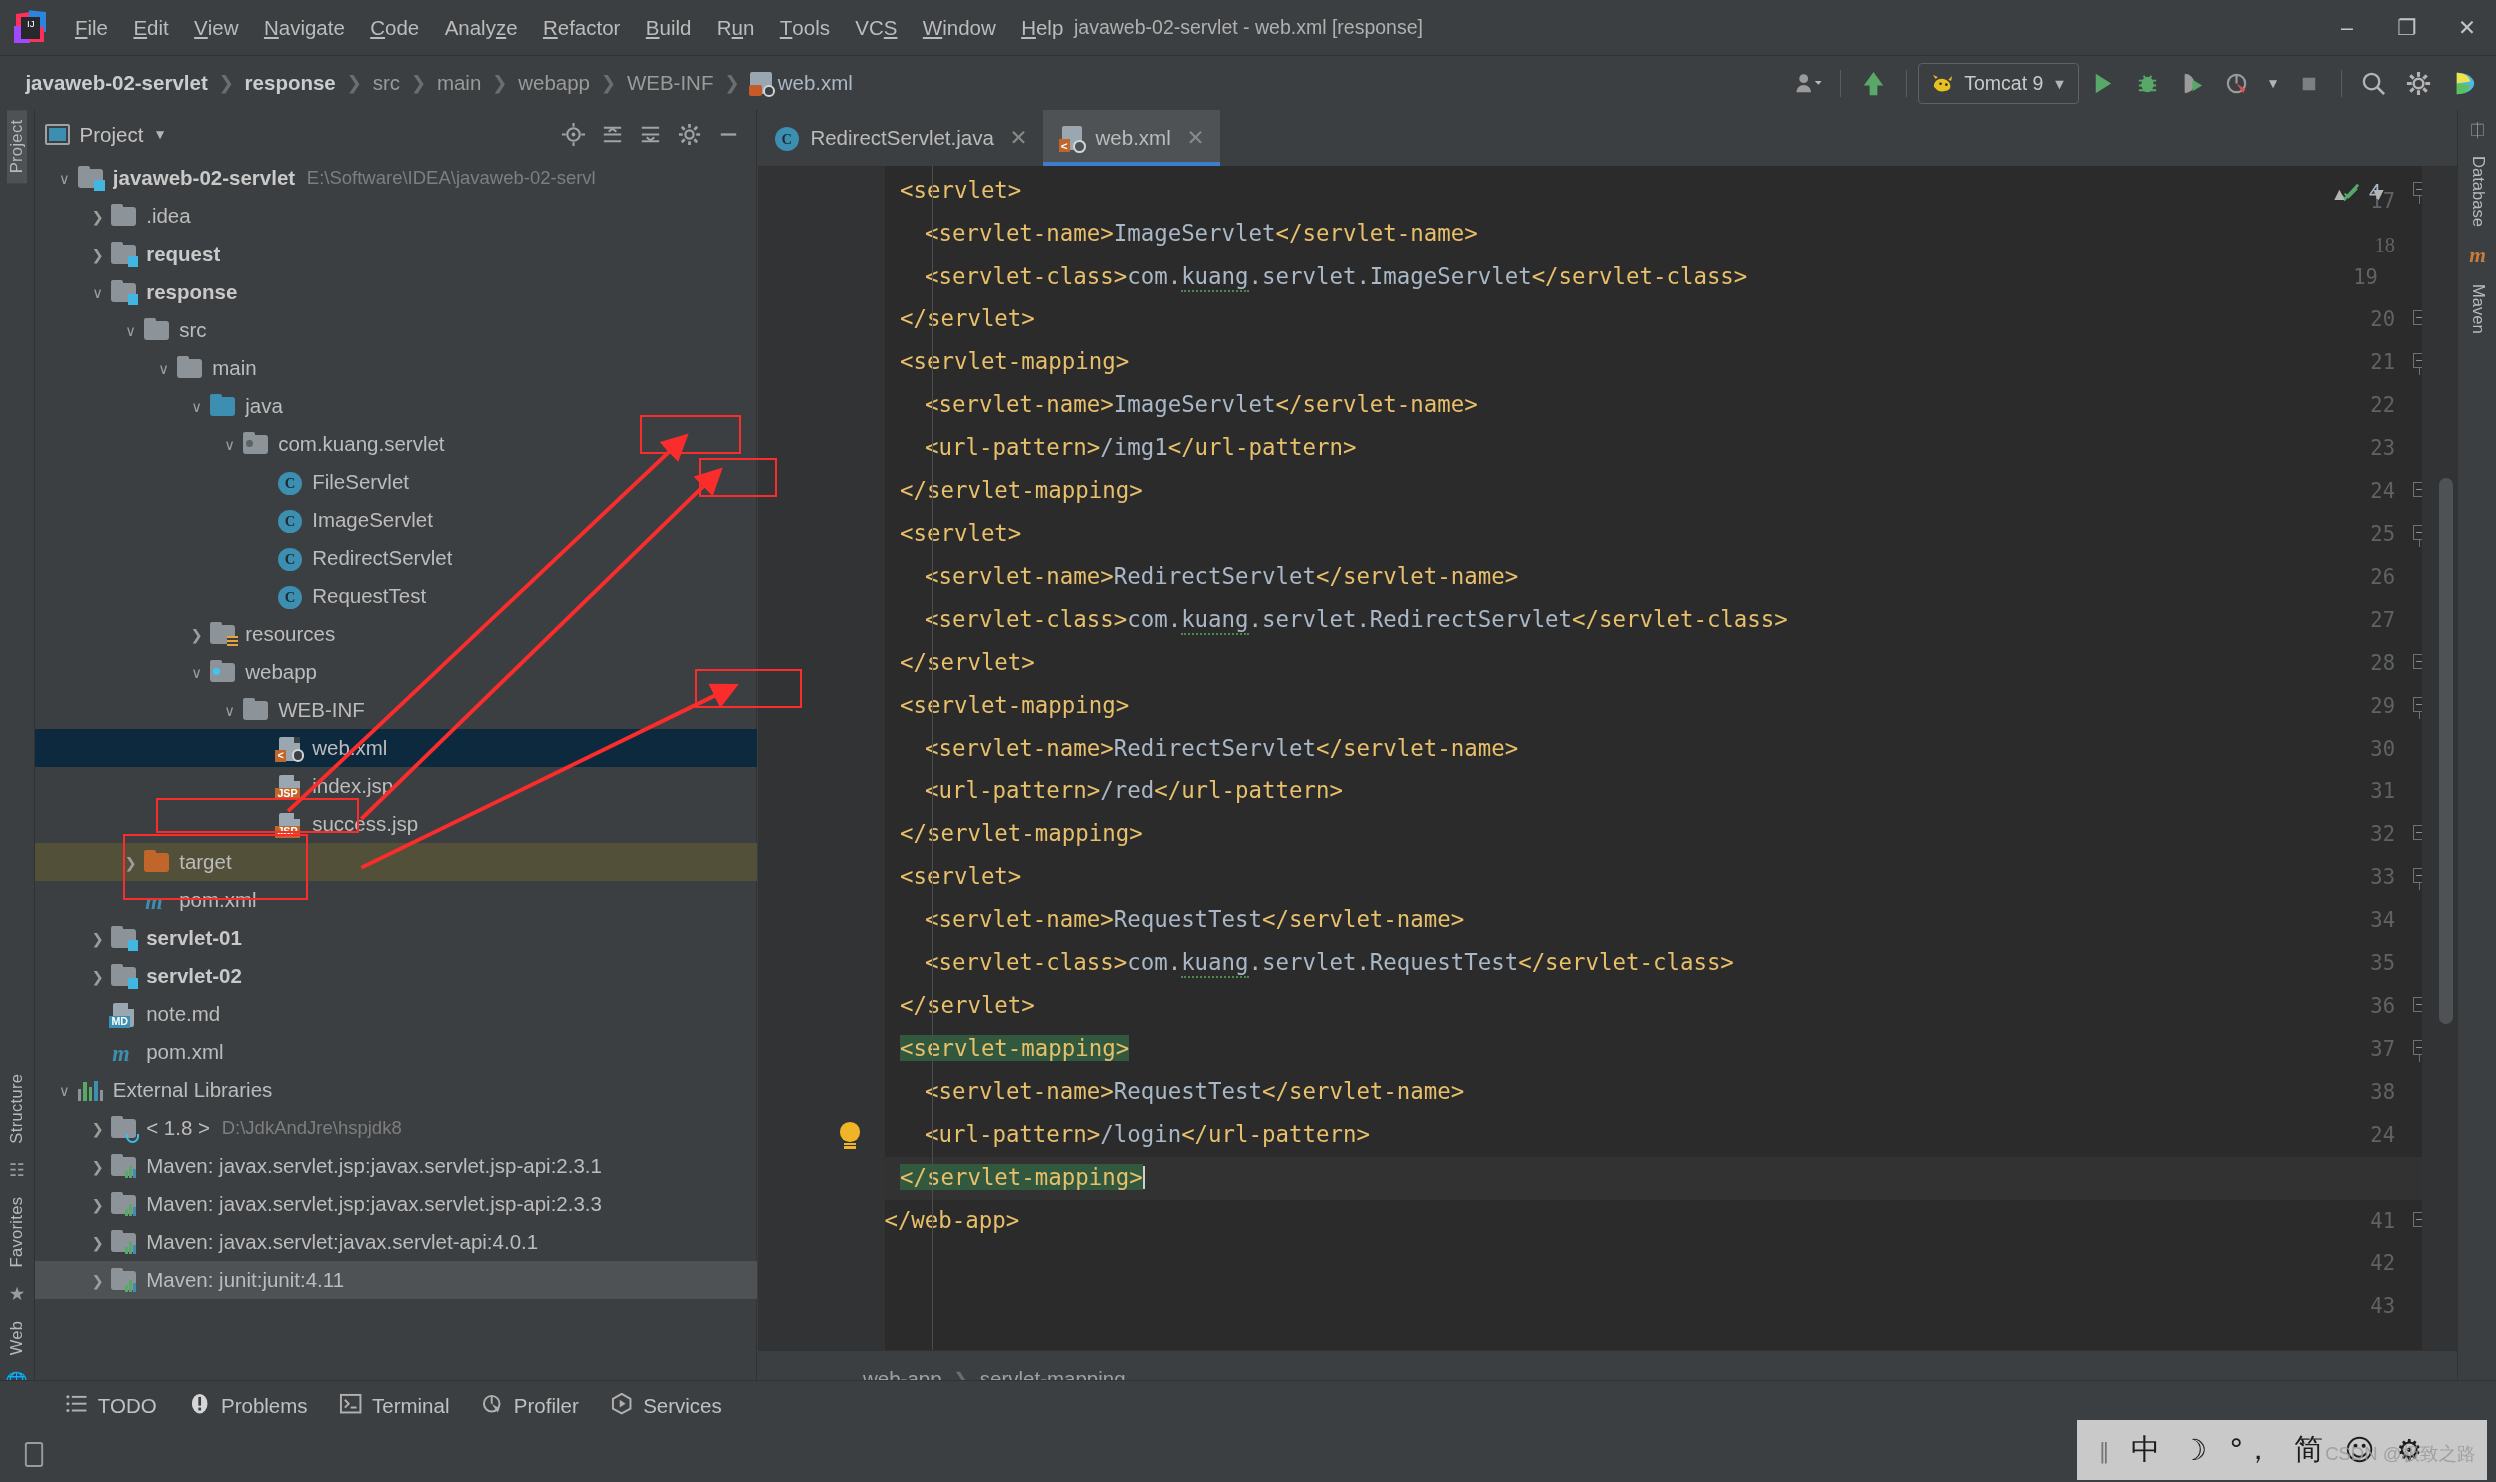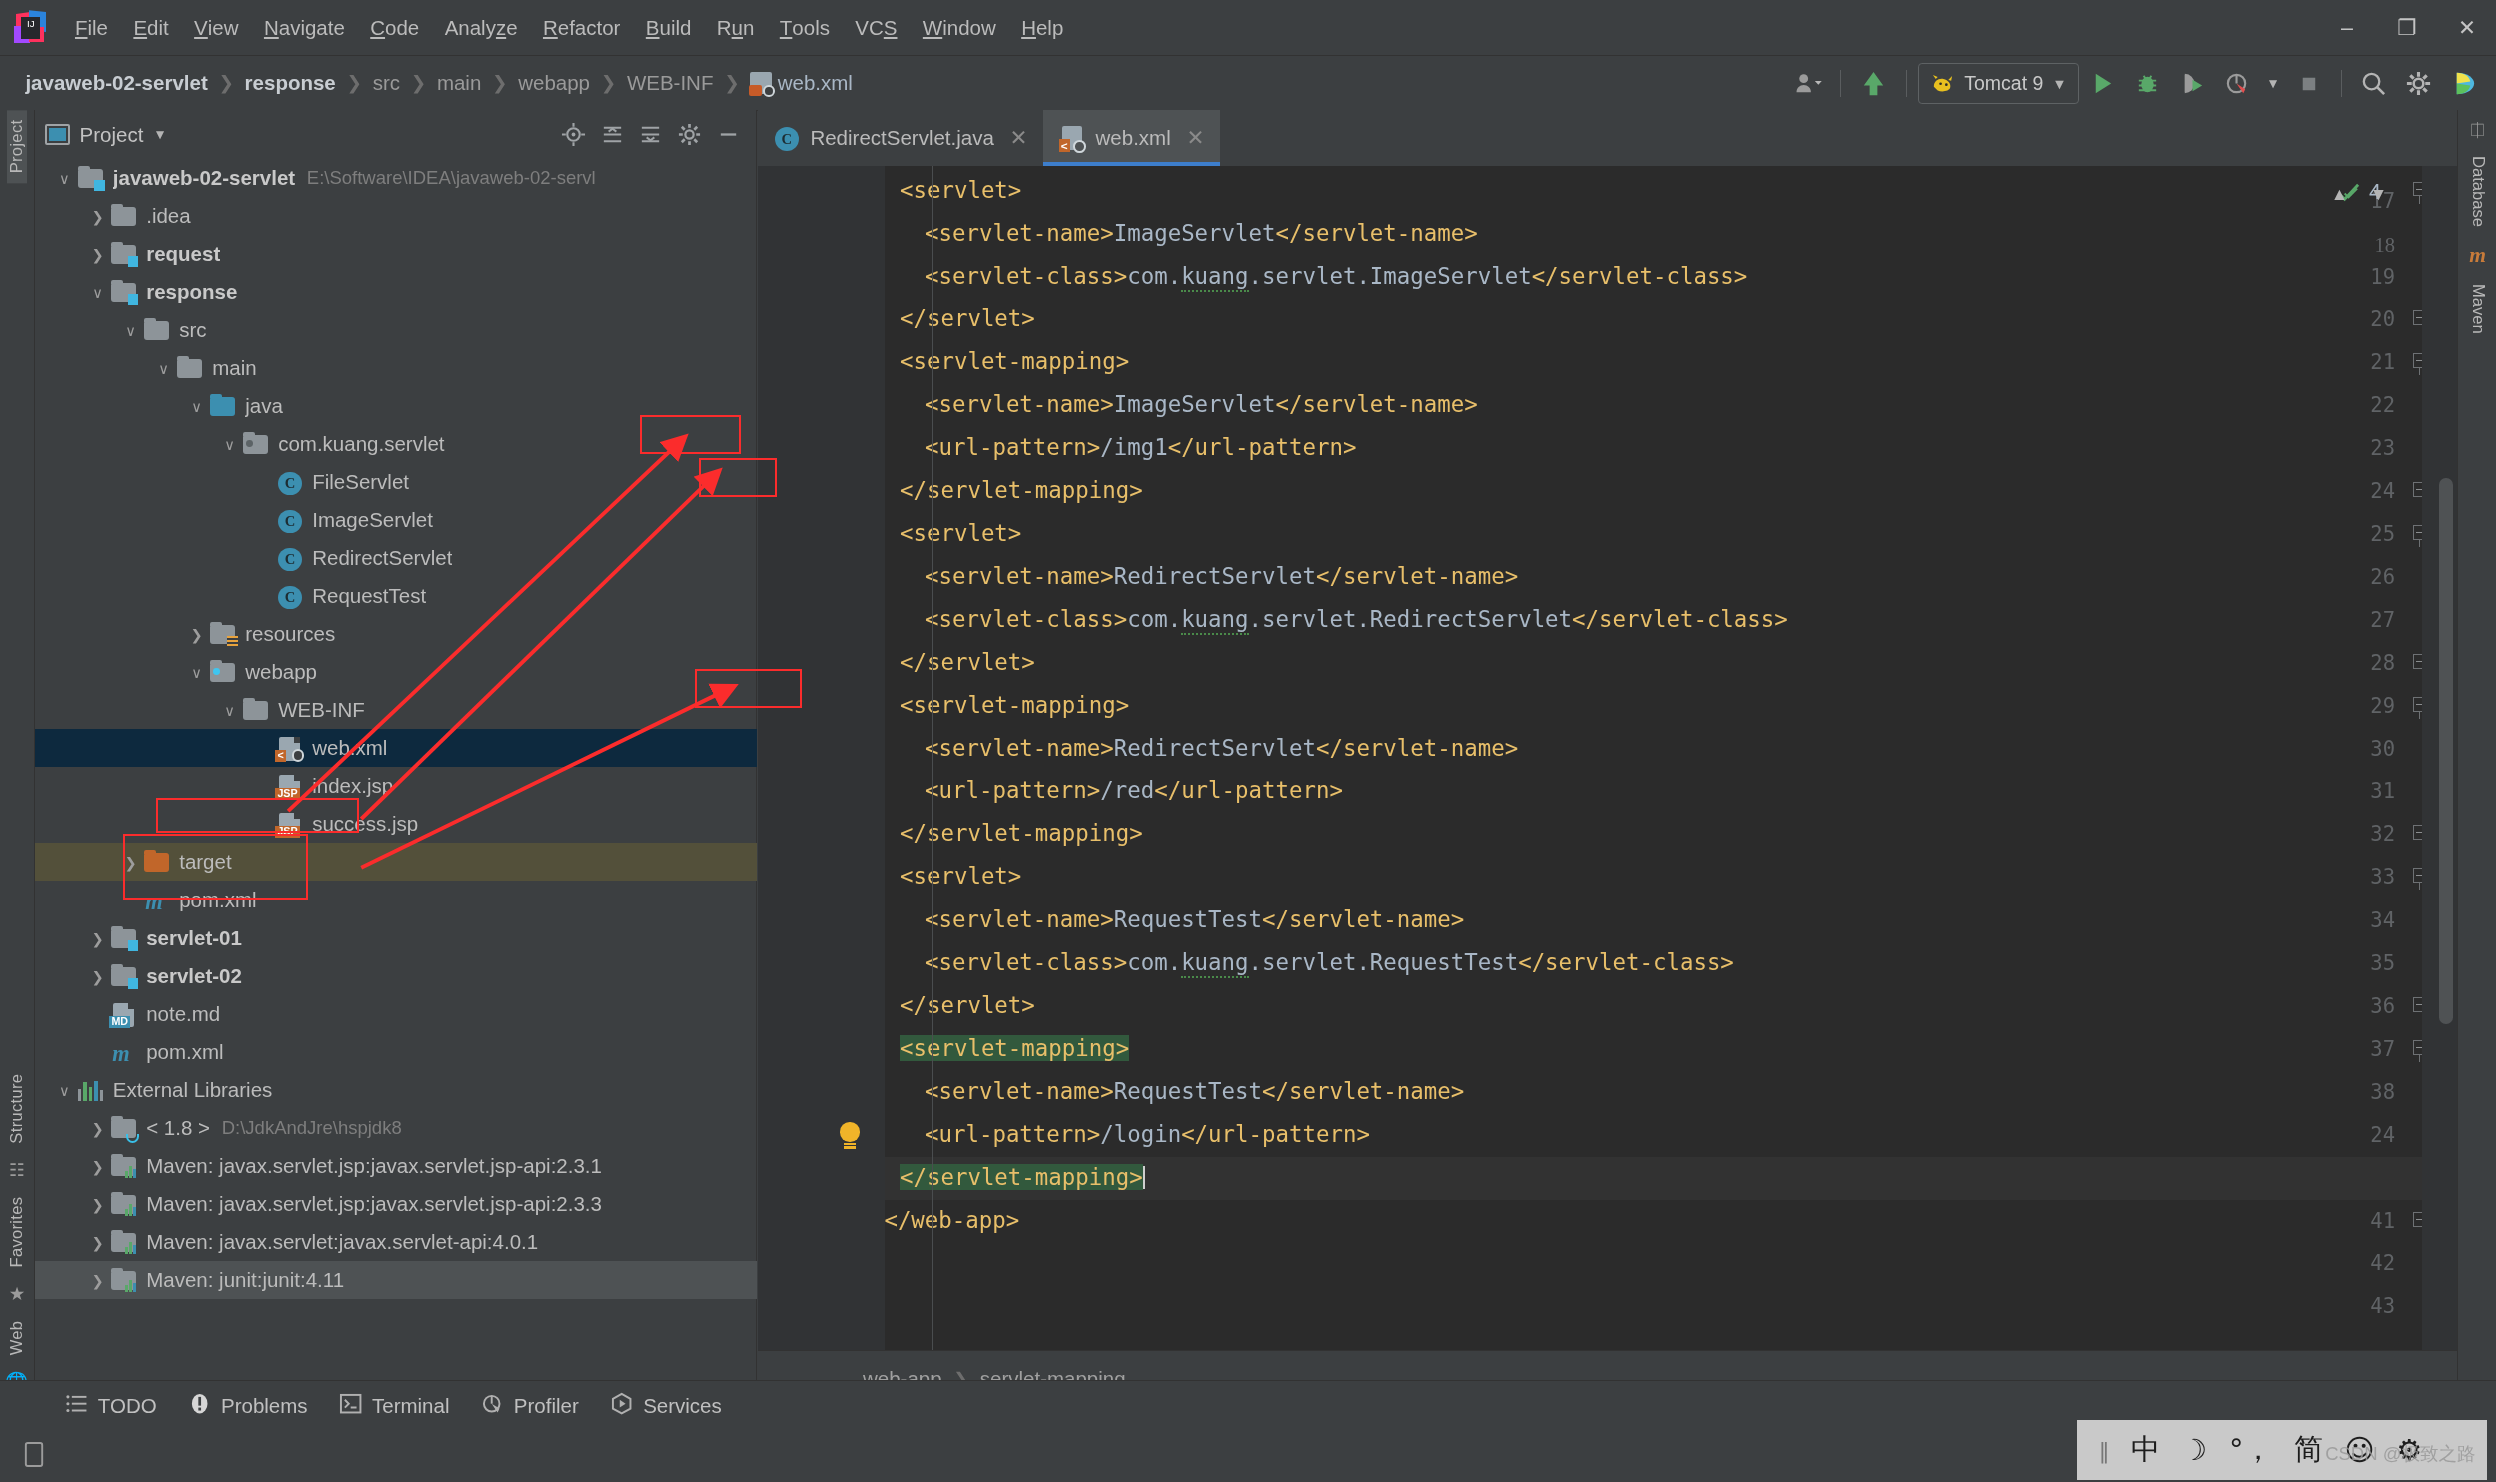--- a/index.html
+++ b/index.html
@@ -213,20 +213,21 @@
         <div class="menu-item"><u>C</u>ode</div>
         <div class="menu-item">Analy<u>z</u>e</div>
         <div class="menu-item"><u>R</u>efactor</div>
         <div class="menu-item"><u>B</u>uild</div>
         <div class="menu-item">R<u>u</u>n</div>
         <div class="menu-item"><u>T</u>ools</div>
         <div class="menu-item">VC<u>S</u></div>
         <div class="menu-item"><u>W</u>indow</div>
         <div class="menu-item"><u>H</u>elp</div>
       </div>
+    <div class="win-title">javaweb-02-servlet - web.xml [response]</div>
     <div class="win-btns">
       <div class="win-btn">–</div>
       <div class="win-btn">❐</div>
       <div class="win-btn close">✕</div>
     </div>
   </div>
 
   <div class="navbar">
     <div class="crumbs" id="crumbs">
         <span class="crumb bold">javaweb-02-servlet</span>
@@ -658,21 +659,21 @@
       </div>
     <div class="codearea">
       <div class="gutter"></div>
       <div id="gutterlines">
           <div class="gline" style="top: 23px;">17</div>
           <div class="fold-m" style="top: 13.7px;">
             <span class="box"></span>
             <span class="cap-t"></span>
           </div>
           <div class="gline" style="top: 68px; font-family: Liberation Serif, serif;">18</div>
-          <div class="gline" style="top: 99px;">19</div>
+          <div class="gline" style="top: 99px; text-align: center;">19</div>
           <div class="gline" style="top: 141px;">20</div>
           <div class="fold-m" style="top: 142px;">
             <span class="box"></span>
           </div>
           <div class="gline" style="top: 184px;">21</div>
           <div class="fold-m" style="top: 185px;">
             <span class="box"></span>
             <span class="cap-t"></span>
           </div>
           <div class="gline" style="top: 227px;">22</div>

